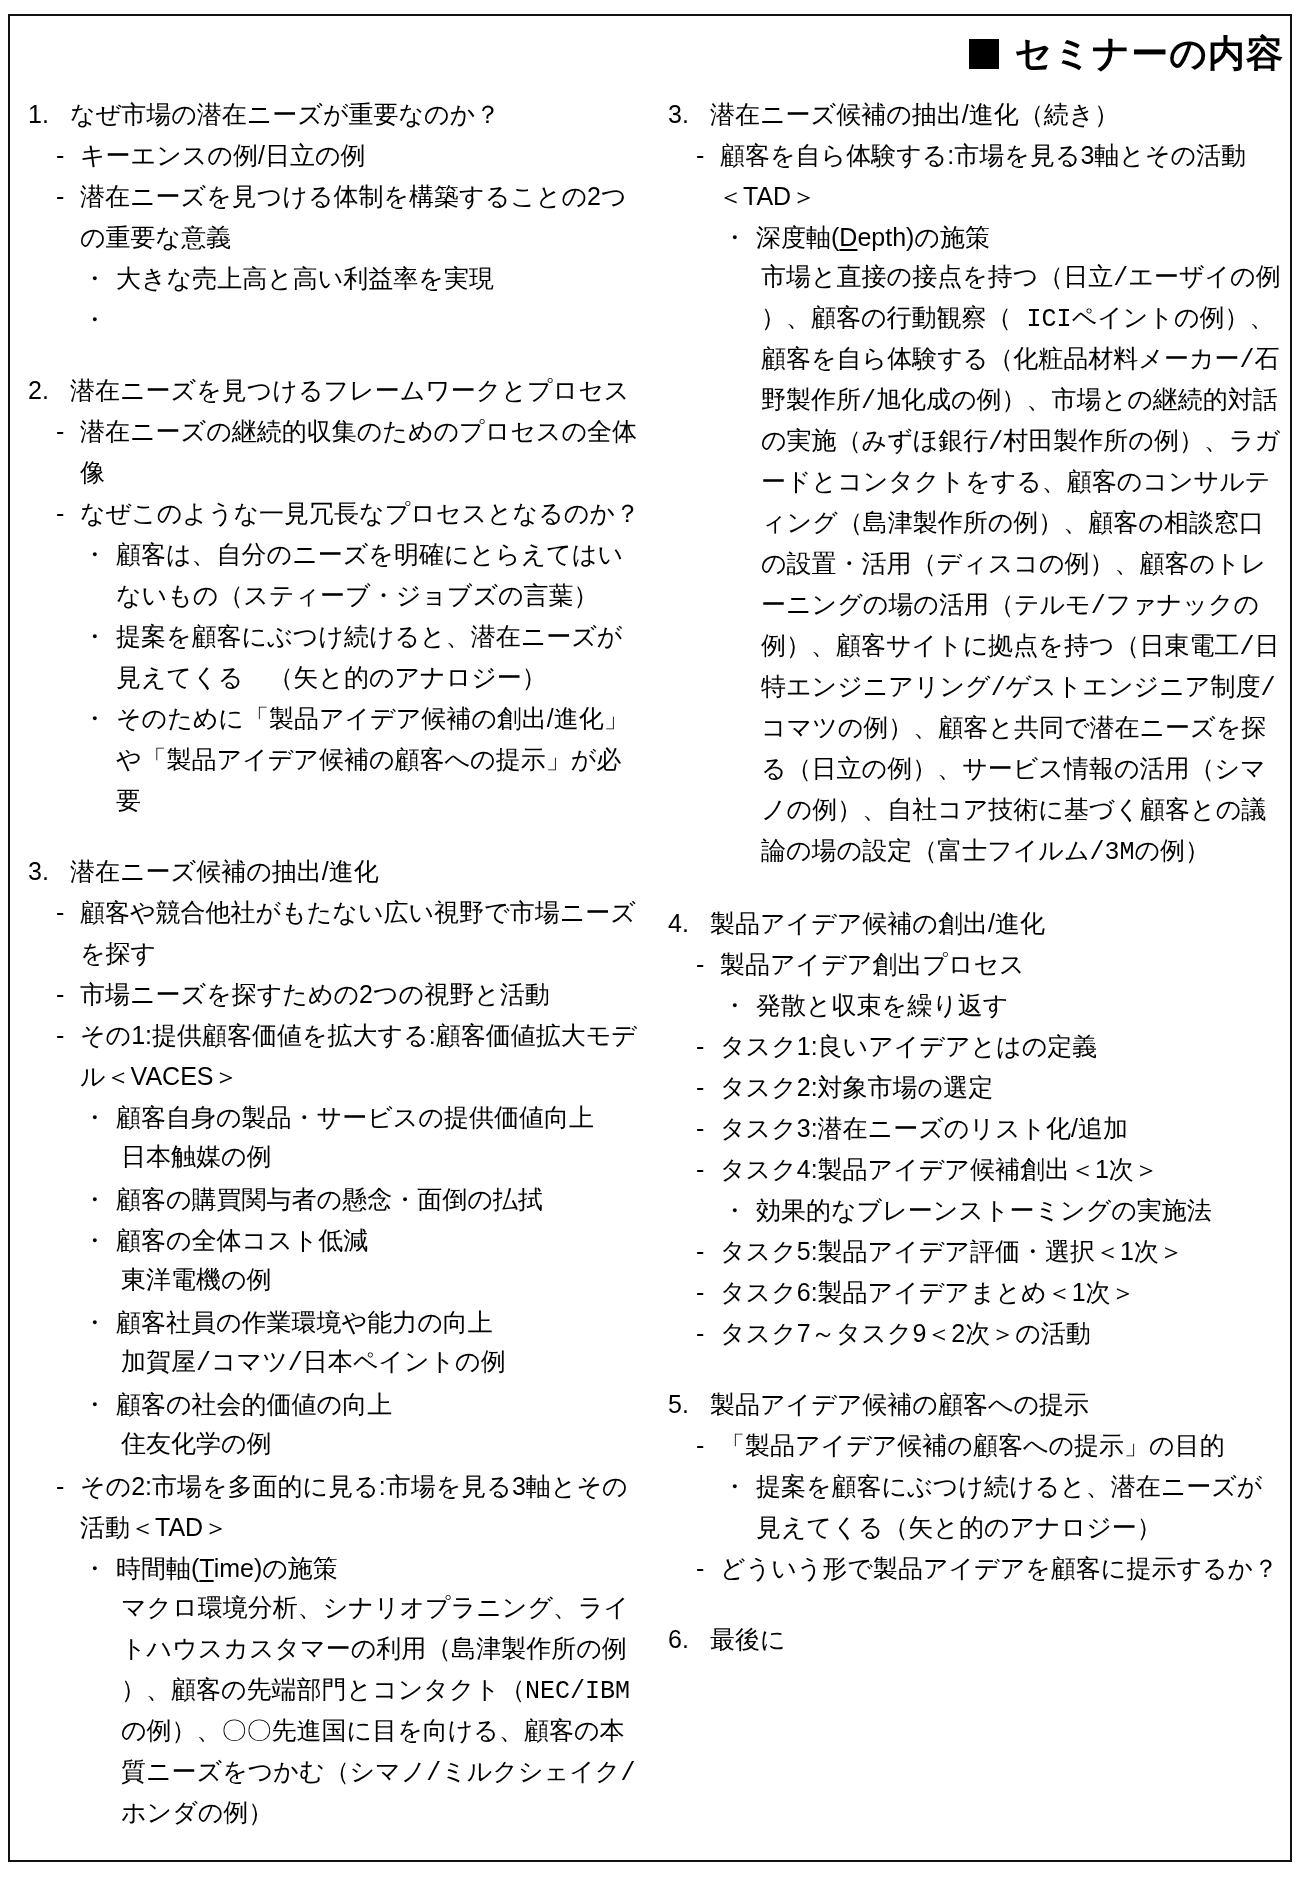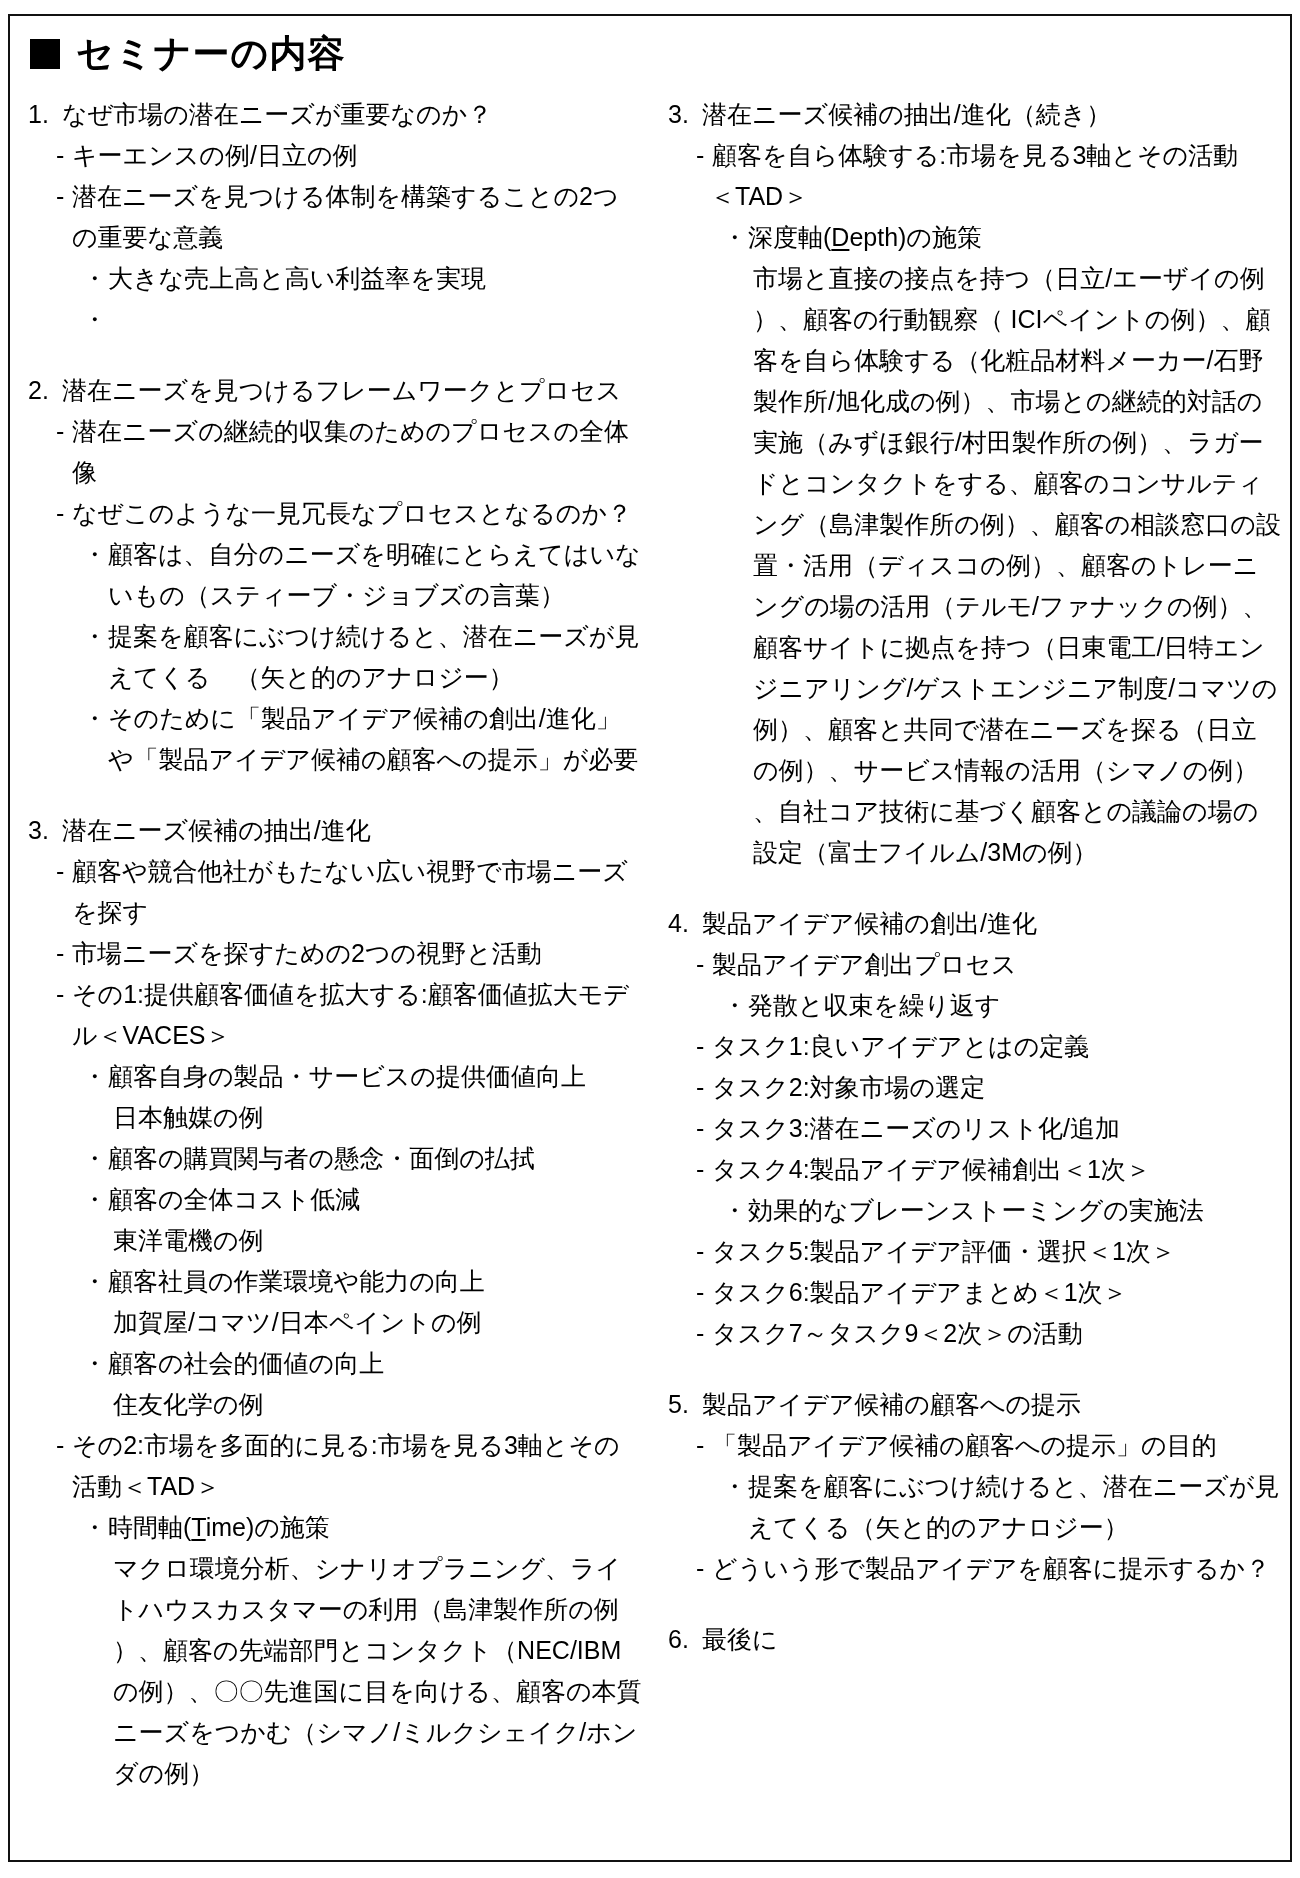--- a/index.html
+++ b/index.html
@@ -20,20 +20,21 @@
     border: 2px solid #111111;
     box-sizing: border-box;
     padding: 12px 6px 0 18px;
     background: #ffffff;
     overflow: hidden;
   }
   .header {
     display: flex;
     align-items: center;
     margin: 6px 0 20px 2px;
+    justify-content: flex-end;
   }
   .title-square {
     width: 30px;
     height: 30px;
     background: #000000;
     flex: none;
     margin-right: 16px;
   }
   h1.page-title {
     font-size: 37px;
@@ -55,33 +56,34 @@
   }
   .col-right { margin-left: 26px; width: 614px; }
 
   .item { display: flex; box-sizing: border-box; }
   .item .marker { flex: none; white-space: pre; }
   .item .txt {
     flex: 1 1 auto;
     min-width: 0;
     word-break: break-all;
     line-break: anywhere;
+    margin-left: 8px;
   }
 
   .numbered .marker { width: 34px; }
   .numbered { margin-top: 30px; }
   .numbered.first { margin-top: 0; }
 
   .dash { padding-left: 28px; }
   .dash .marker { width: 16px; }
 
   .bullet { padding-left: 54px; }
   .bullet .marker { width: 26px; }
 
-  .desc { padding-left: 85px; }
+  .desc { padding-left: 85px; font-family: Liberation Mono, monospace; }
   .tad  { padding-left: 42px; align-items: flex-end; }
 
   u { text-decoration: underline; text-underline-offset: 3px; }
 </style>
 </head>
 <body>
 
 <div class="page">
   <div class="header">
     <span class="title-square"></span>

